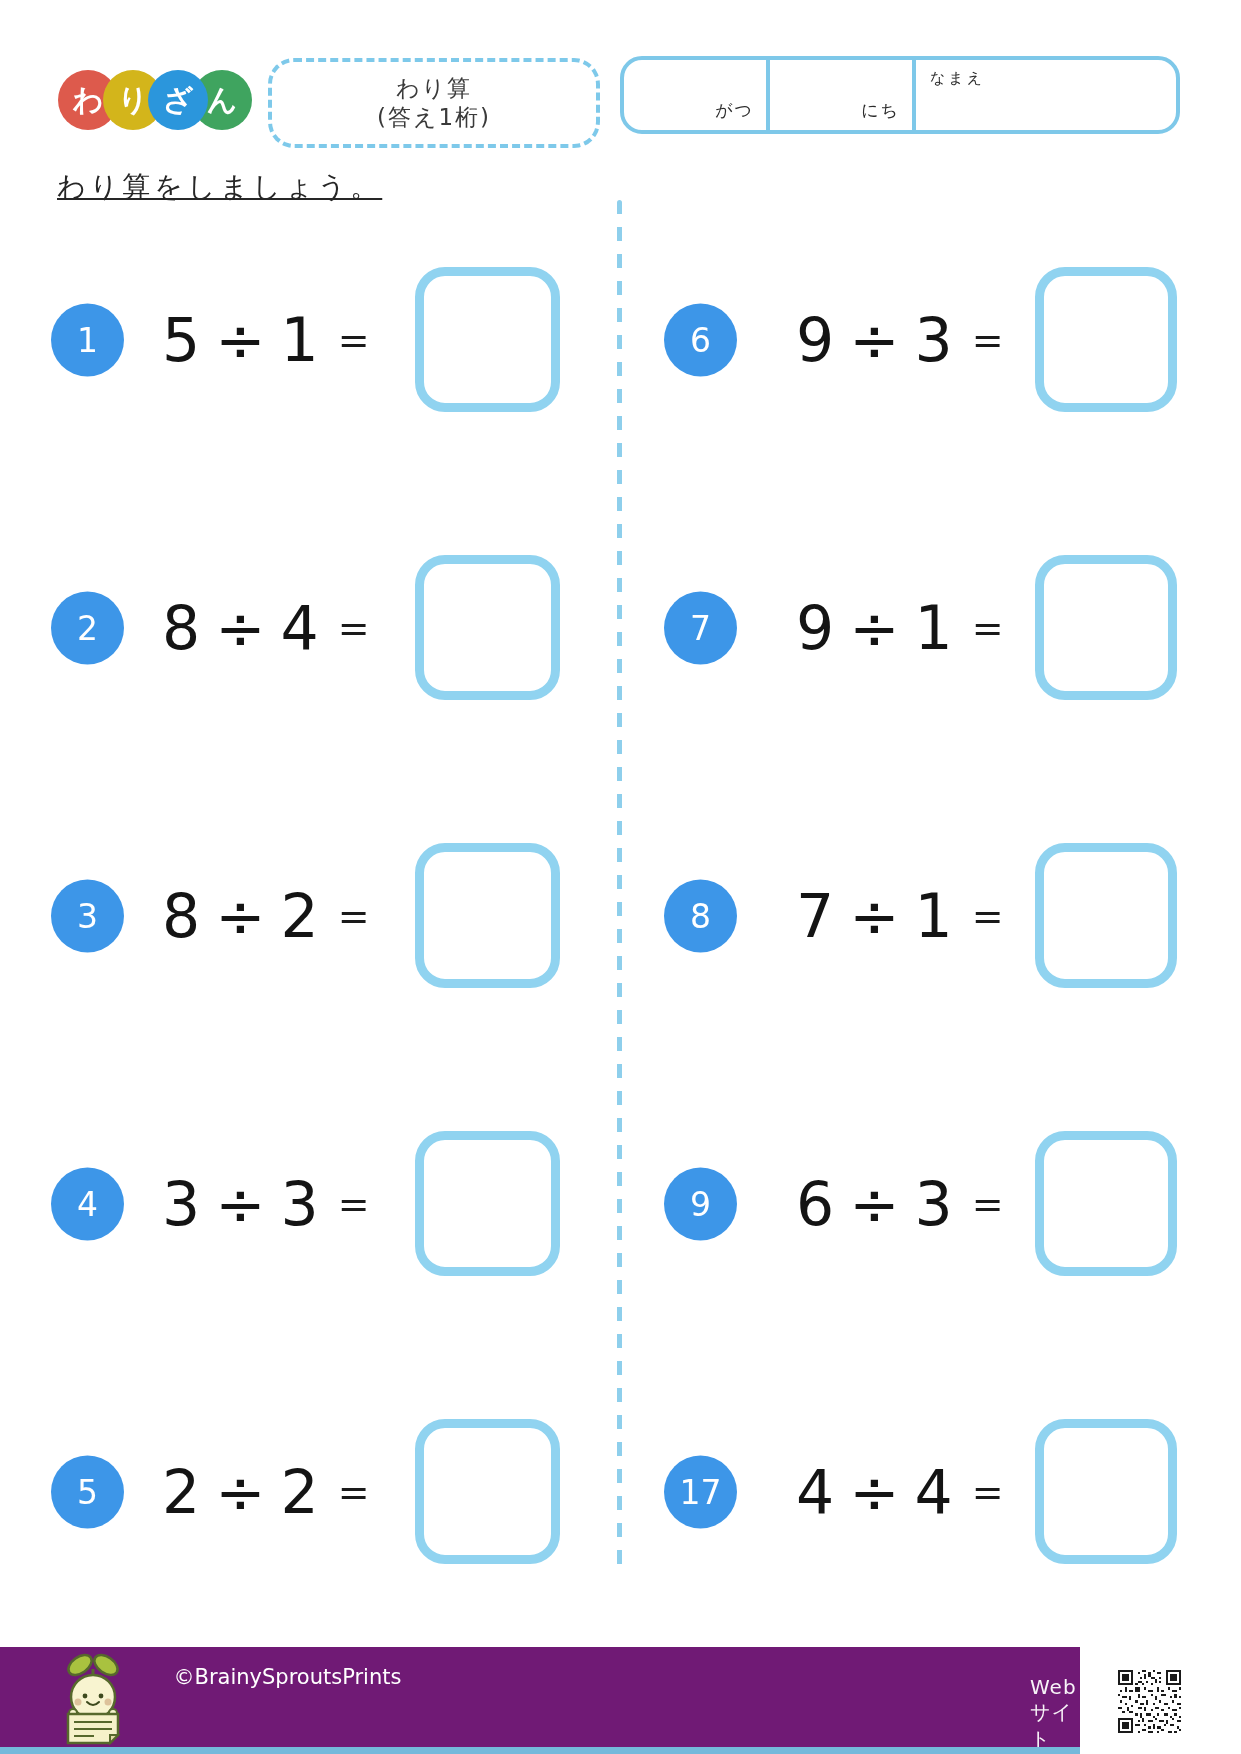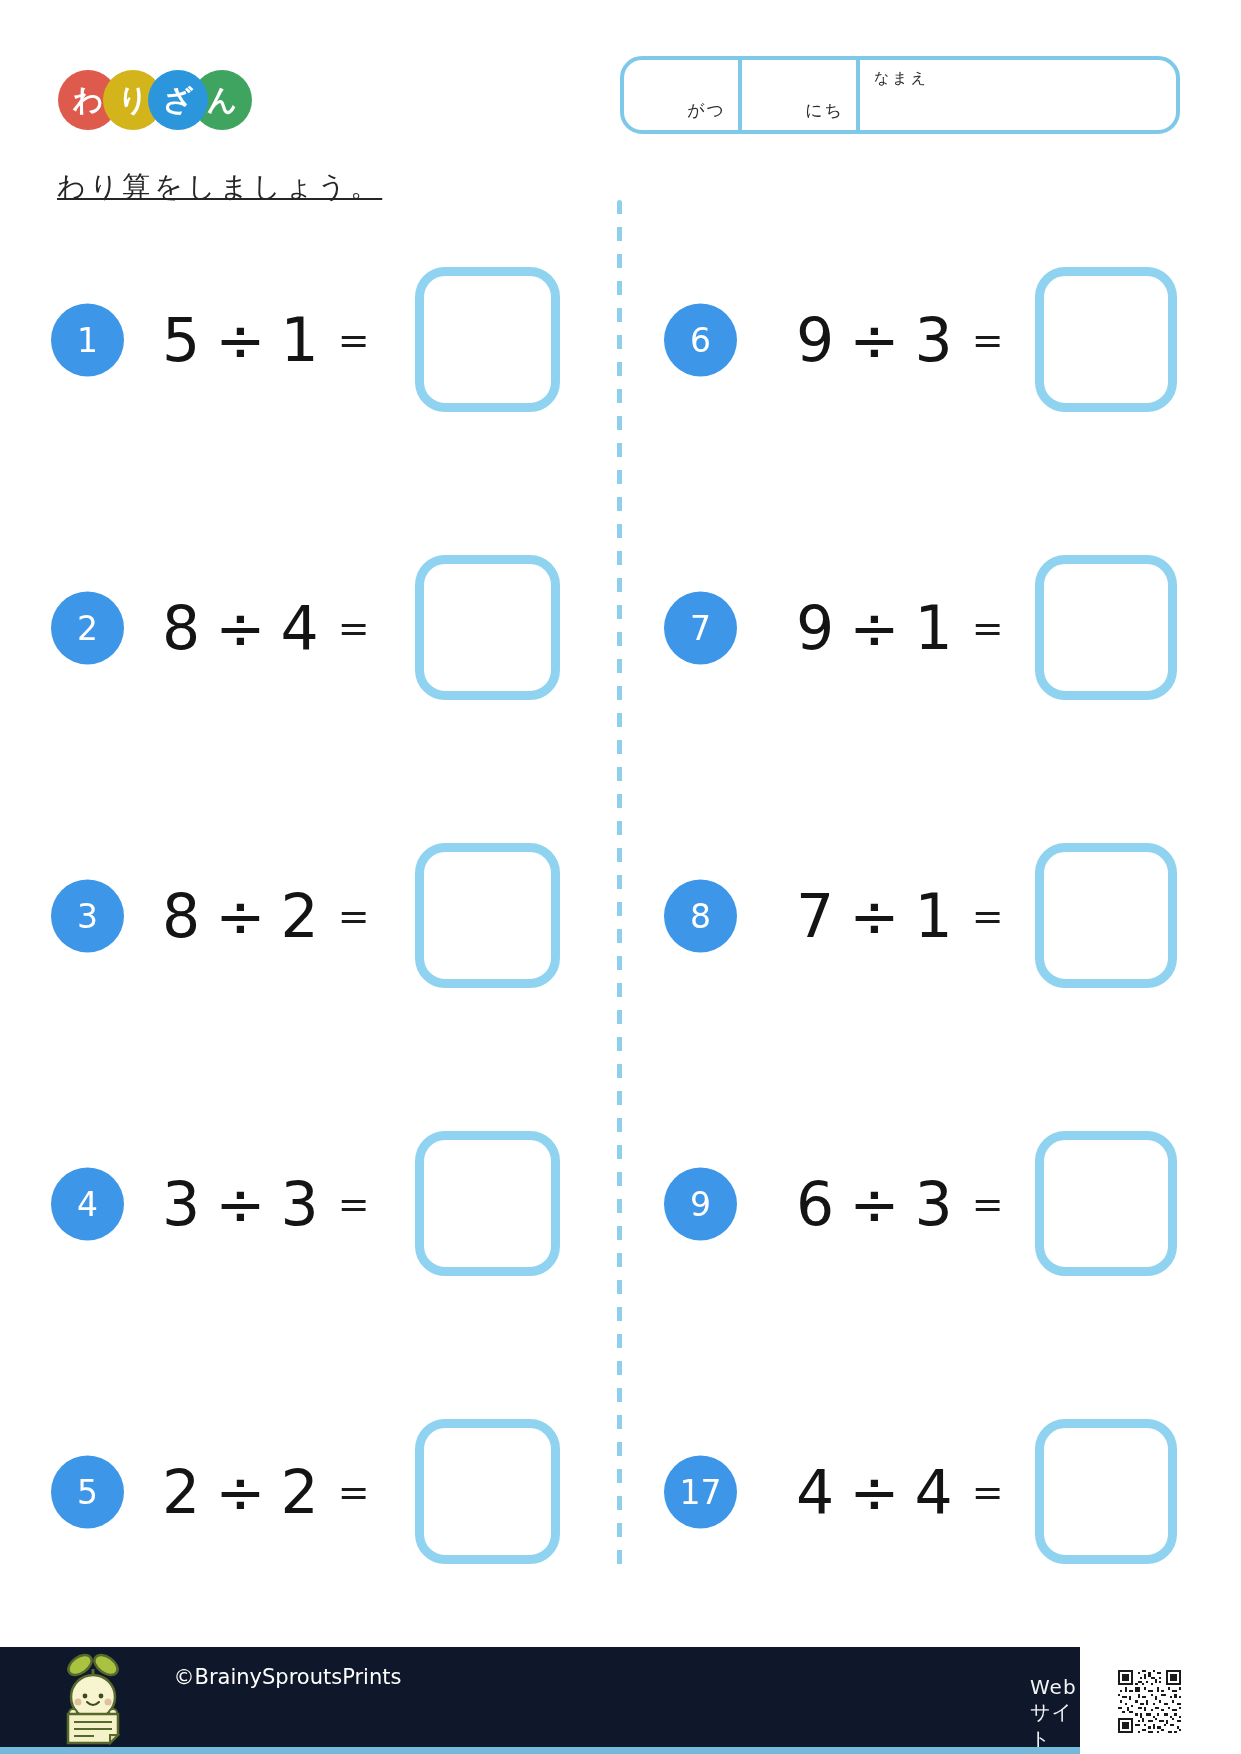--- a/index.html
+++ b/index.html
@@ -14,21 +14,21 @@
                  color:#fff; font-size:30px; font-weight:bold; }
 
   .title-box { position:absolute; left:268px; top:58px; width:332px; height:90px;
                border:4px dashed #7ec9ea; border-radius:26px;
                display:flex; flex-direction:column; align-items:center; justify-content:center;
                color:#3a3a3a; font-size:23px; letter-spacing:2px; line-height:29px; }
 
   .date-name-box { position:absolute; left:620px; top:56px; width:560px; height:78px;
                    border:4px solid #7ec8e9; border-radius:22px; display:flex; background:#fff; }
   .cell { position:relative; height:100%;padding-left:22px; }
-  .cell-month, .cell-day { width:118px; border-right:4px solid #7ec8e9; }
+  .cell-month, .cell-day { width:118px; border-right:4px solid #7ec8e9;margin-left:28px; }
   .cell-name { flex:1; }
   .cell-label-br { position:absolute; right:12px; bottom:8px; font-size:17px; color:#2b2b2b; letter-spacing:2px; }
   .cell-label-tl { position:absolute; left:14px; top:9px; font-size:15px; color:#2b2b2b; letter-spacing:3px; }
 
   .instruction { position:absolute; left:57px; top:168px; font-size:28px; color:#262626; letter-spacing:4px;text-decoration:underline; }
 
   
   .divider { position:absolute; left:617px; top:200px; width:5px; height:1372px;
              background:repeating-linear-gradient(to bottom,#8ecfec 0px,#8ecfec 14px,transparent 14px,transparent 27px);
              border-radius:3px; }
@@ -42,21 +42,21 @@
               display:flex; align-items:center; gap:15px;
               font-size:60px; color:#141414; }
   .equation .eq { font-size:38px; margin-left:4px; color:#1a1a1a; }
   .answer-box { position:absolute; top:0; width:145px; height:145px;
                 border:9px solid #90d3f0; border-radius:30px; background:#ffffff; }
 
   .badge-l { left:51px; }  .equation-l { left:162px; }  .box-l { left:415px; }
   .badge-r { left:664px; } .equation-r { left:796px; }  .box-r { left:1035px; width:142px; }
 
   
-  .footer { position:absolute; left:0; top:1647px; width:1080px; height:107px; background:#0f172a; }
+  .footer { position:absolute; left:0; top:1647px; width:1080px; height:107px; background:#701a75; }
   .footer-strip { position:absolute; left:0; bottom:0; width:100%; height:7px; background:#74b9db; }
   .mascot { position:absolute; left:60px; top:6px; }
   .footer-text { position:absolute; left:115px; top:18px; width:345px; text-align:center; color:#ffffff; }
   .footer-copy { font-size:21px; margin-bottom:13px; }
   .footer-dl { font-size:19px; }
   .website-label { position:absolute; left:1030px; top:28px; font-size:20px; color:rgba(255,255,255,0.95); letter-spacing:1px; }
   .qr { position:absolute; left:1113px; top:18px; width:73px; height:73px; background:#ffffff; padding:5px; }
 </style>
 </head>
 <body>
@@ -71,20 +71,24 @@
         <span>り</span>
       </div>
     <div class="logo-circle" style="left:90px; background:#2b96dc; z-index:4;">
         <span>ざ</span>
       </div>
     <div class="logo-circle" style="left:134px;background:#3fa45f; z-index:3;">
         <span>ん</span>
       </div>
   </div>
 
+  <div class="title-box">
+    <span>わり算</span>
+    <span>(答え1桁)</span>
+  </div>
 
   <div class="date-name-box">
     <div class="cell cell-month">
       <span class="cell-label-br">がつ</span>
     </div>
     <div class="cell cell-day">
       <span class="cell-label-br">にち</span>
     </div>
     <div class="cell cell-name">
       <span class="cell-label-tl">なまえ</span>

